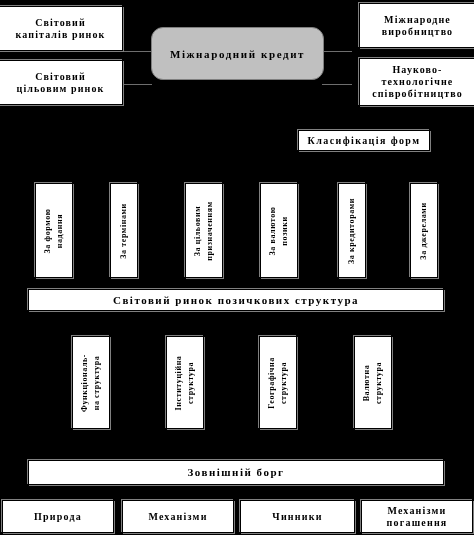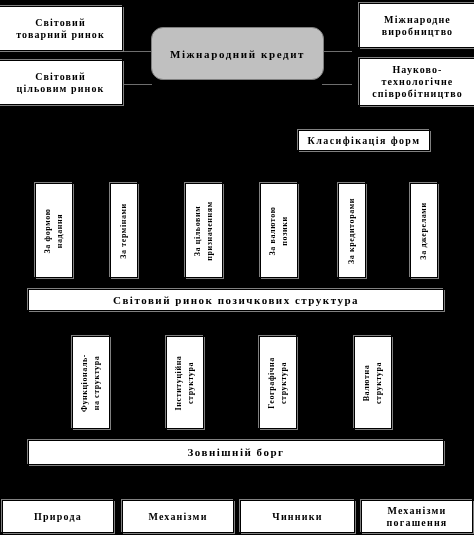--- a/index.html
+++ b/index.html
@@ -113,21 +113,21 @@
 <div class="canvas">
 
   <div class="conn" style="left:122px; top:51px; width:30px; height:1px;"></div>
   <div class="conn" style="left:122px; top:84px; width:30px; height:1px;"></div>
   <div class="conn" style="left:322px; top:51px; width:30px; height:1px;"></div>
   <div class="conn" style="left:322px; top:84px; width:30px; height:1px;"></div>
 
   <div class="box corner-box" style="left:-2px; top:6px; width:125px; height:45px;">
     <span class="txt">
       <span>Світовий</span><br>
-      <span>товарний ринок</span>
+      <span>капіталів ринок</span>
     </span>
   </div>
 
   <div class="box corner-box" style="left:-2px; top:60px; width:125px; height:45px;">
     <span class="txt">
       <span>Світовий</span><br>
       <span>цільовим ринок</span>
     </span>
   </div>
 
@@ -220,21 +220,21 @@
     </span>
   </div>
 
   <div class="vbox" style="left:354px; top:336px; width:38px; height:93px;">
     <span class="vinner">
       <span>Валютна</span><br>
       <span>структура</span>
     </span>
   </div>
 
-  <div class="box bar" style="left:28px; top:440px; width:416px; height:25px;">
+  <div class="box bar" style="left:28px; top:460px; width:416px; height:25px;">
     <span class="txt">Зовнішній борг</span>
   </div>
 
   <div class="box foot-box" style="left:2px; top:500px; width:112px; height:33px;">
     <span class="txt">
       <span>Природа</span>
     </span>
   </div>
 
   <div class="box foot-box" style="left:122px; top:500px; width:112px; height:33px;">

